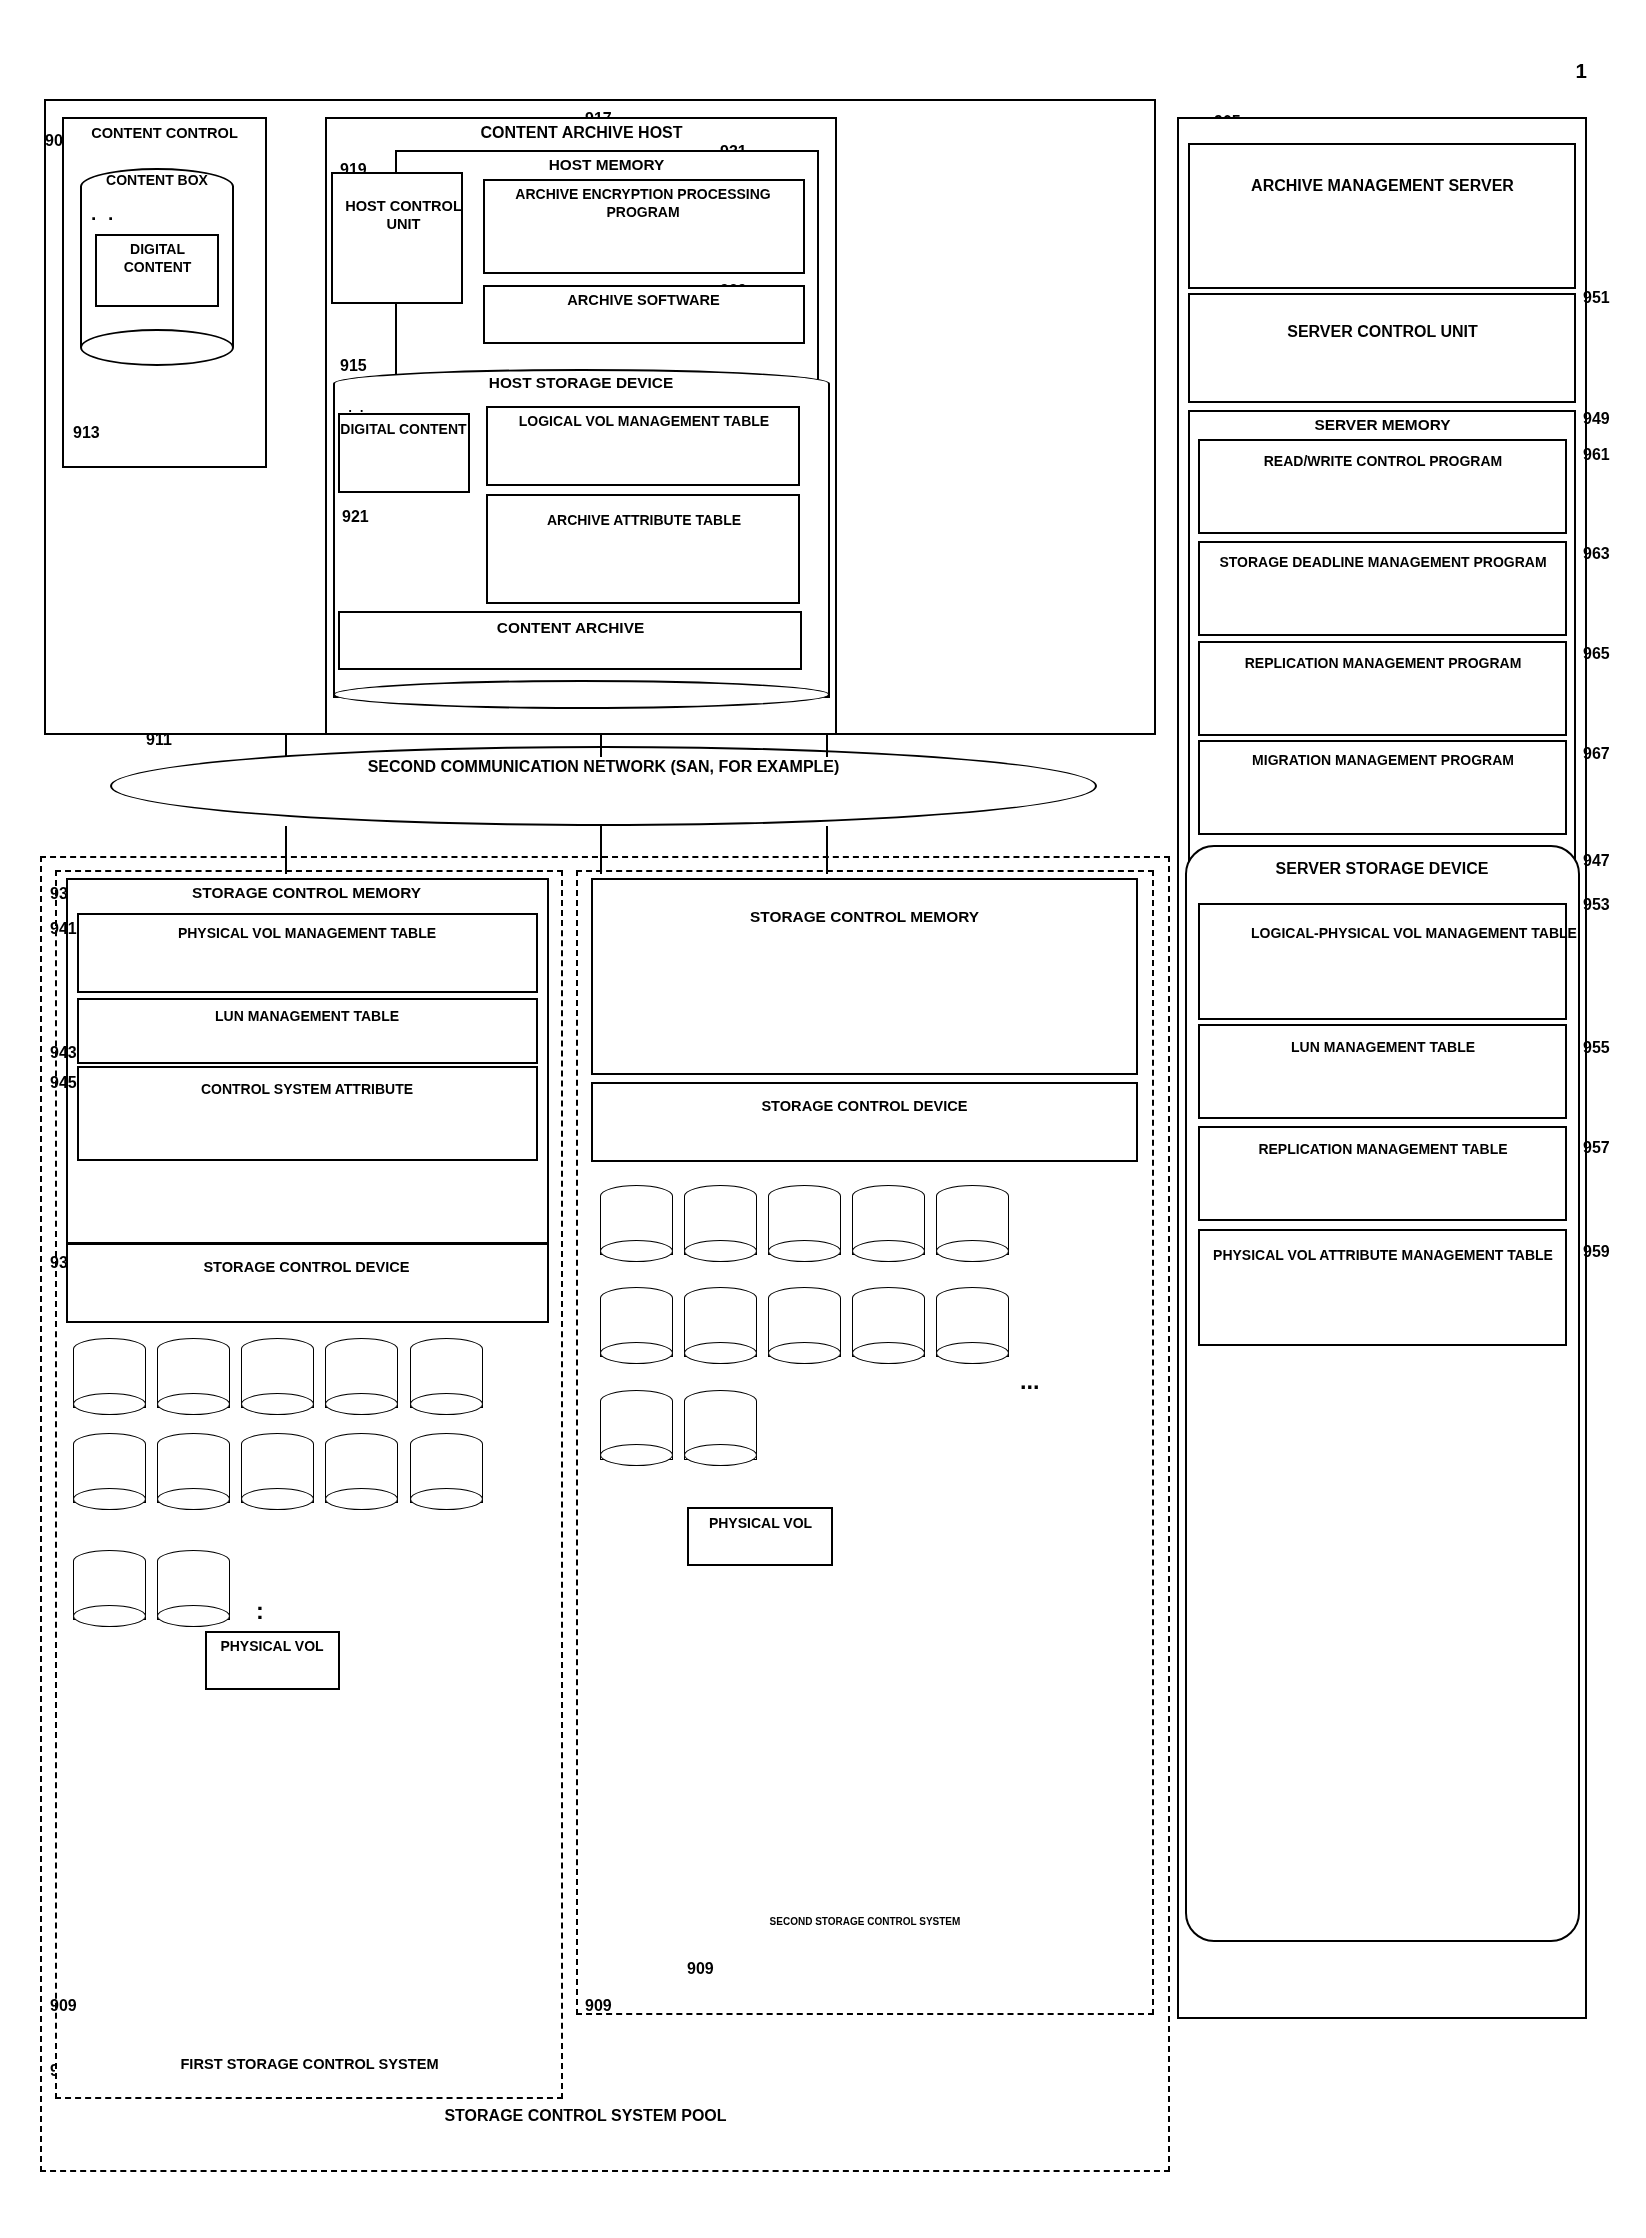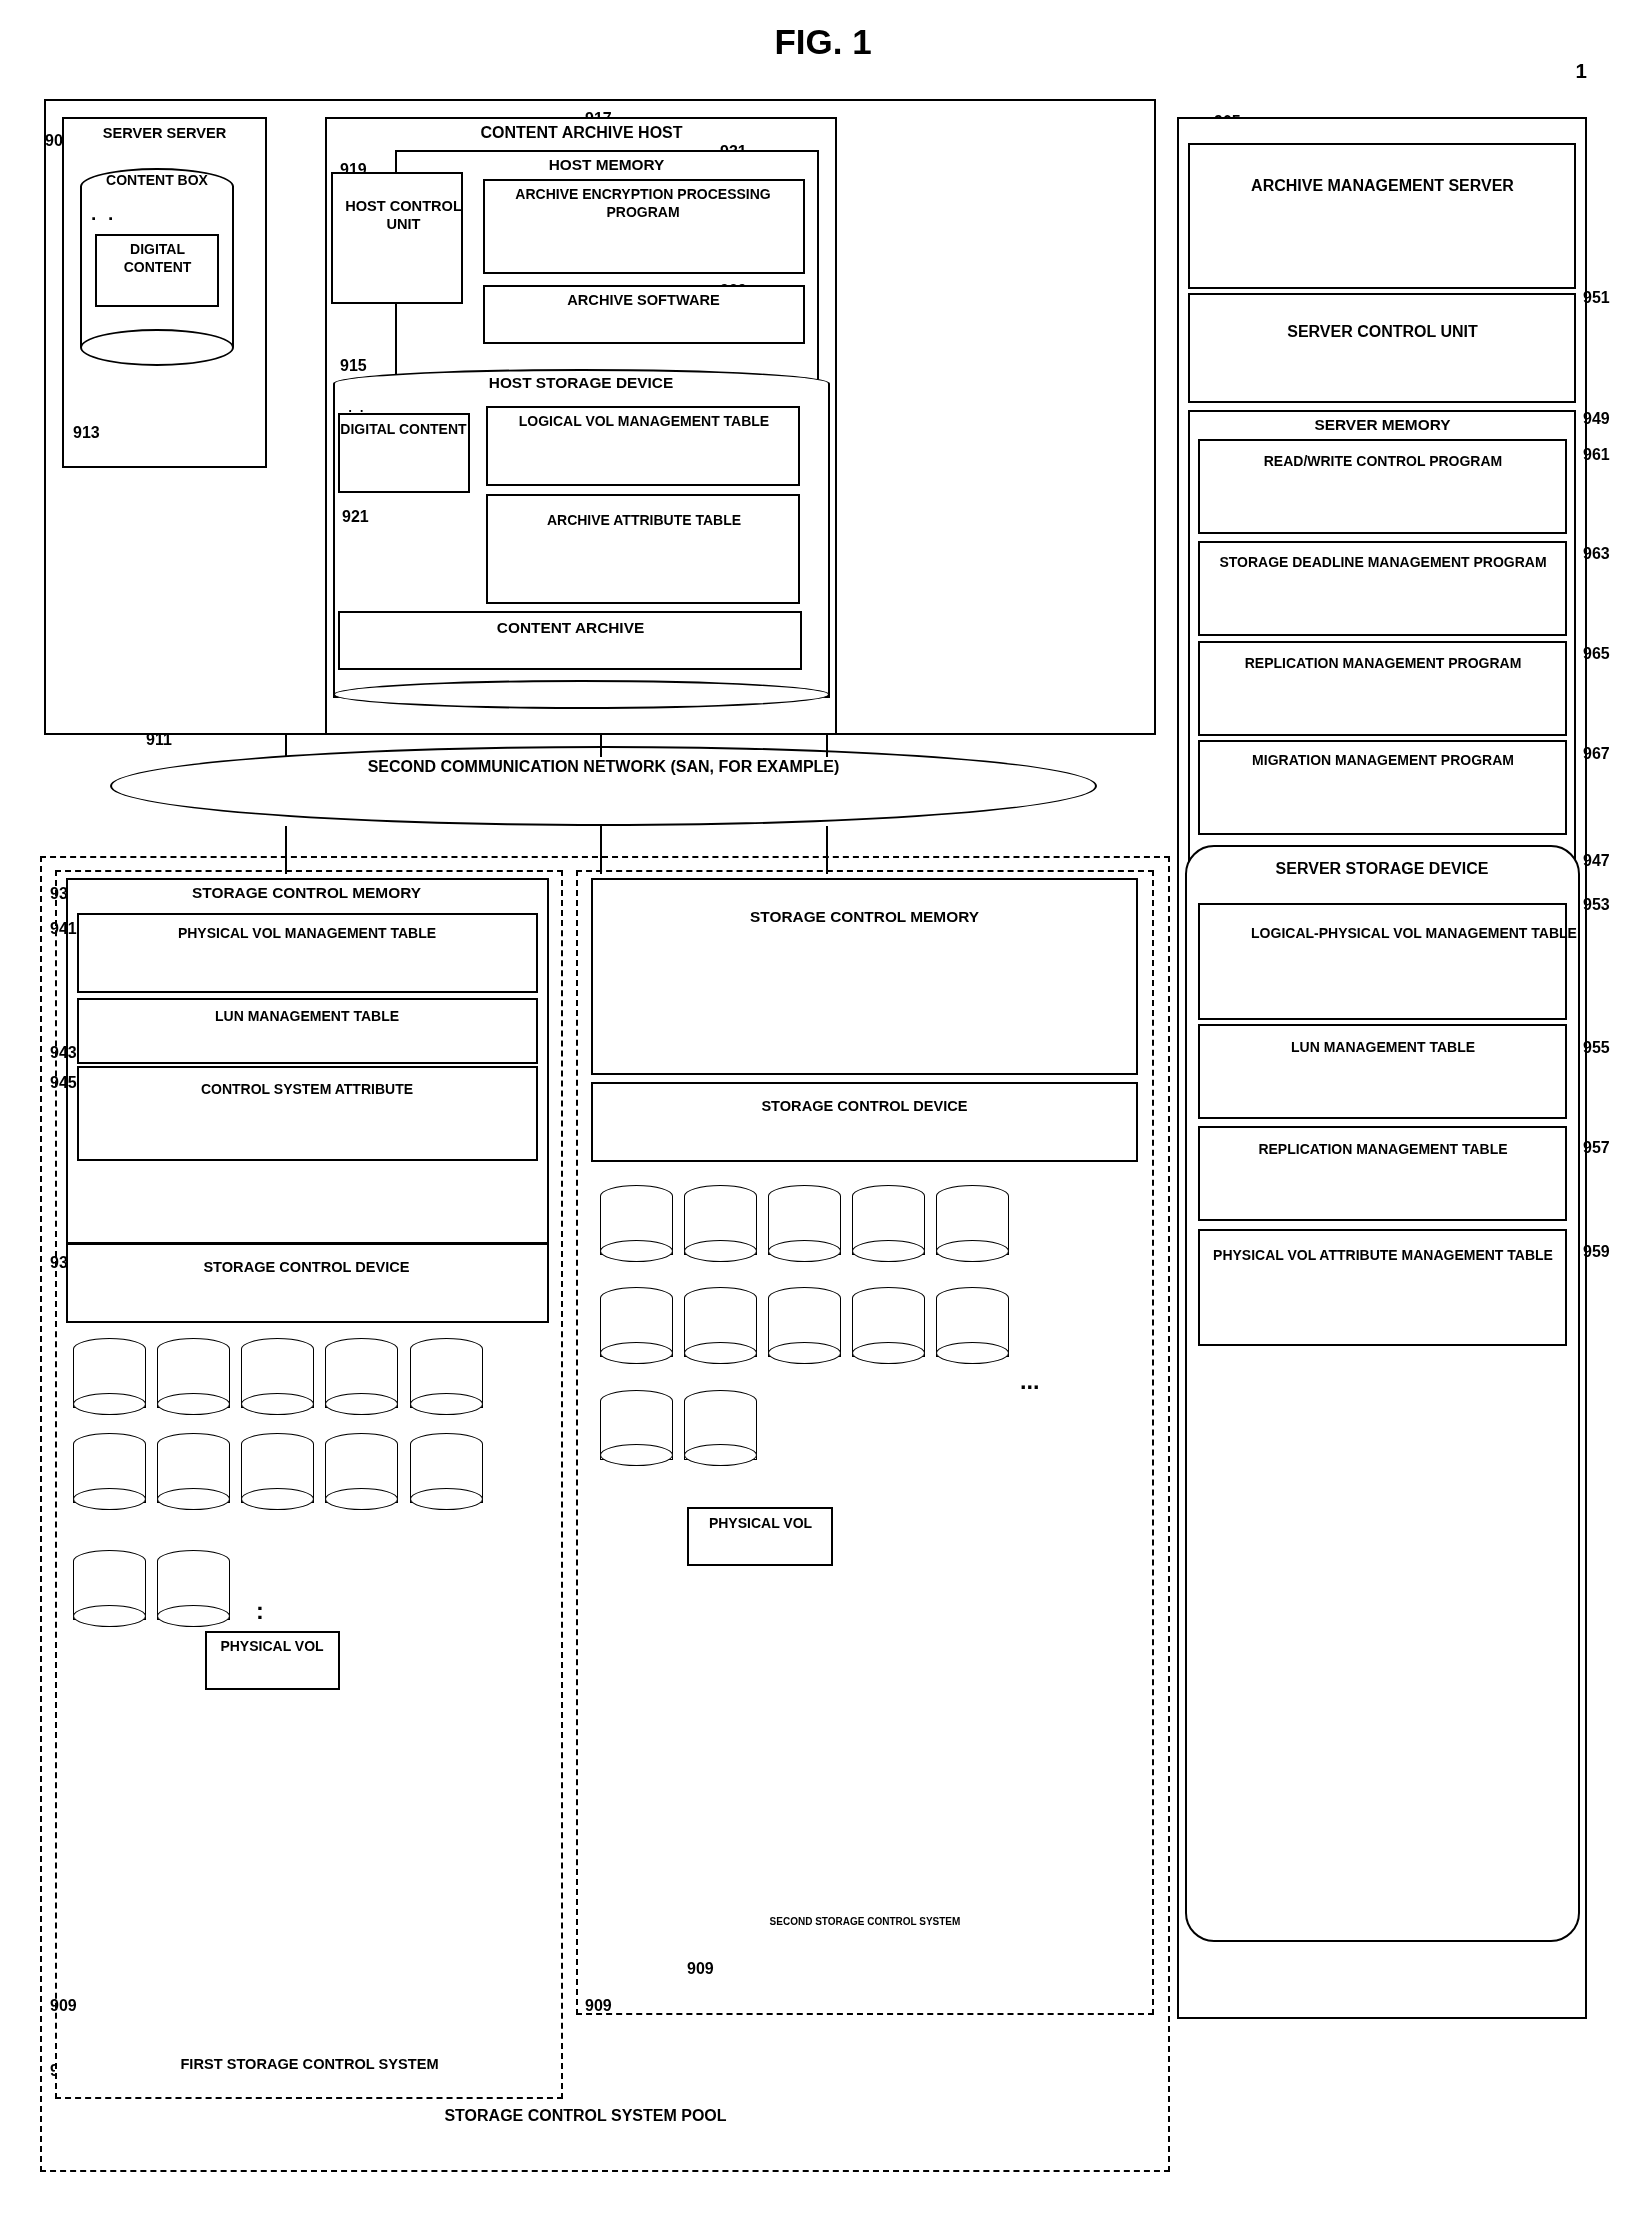--- a/index.html
+++ b/index.html
@@ -51,32 +51,31 @@
       font-size: 35px;
       font-weight: bold;
       text-align: center;
     }
   </style>
 </head>
 <body>
 
 <div class="diagram">
 
-  <div class="fig-title" style="top:22px; left:622px; width:402px;">FIG. 1</div>
 
   <div class="ref-num" style="top:59px; right:59px; font-size:20.5px;">1</div>
 
 
   <div class="ref-num" style="top:110px; left:874px;">903</div>
 
   <div class="box" style="top:99px; left:44px; width:1112px; height:636px;"></div>
 
   <div class="ref-num" style="top:132px; left:45px;">901</div>
   <div class="box" style="top:117px; left:62px; width:205px; height:351px;"></div>
-  <div class="inner-label" style="top:124px; left:66px; width:197px;">SERVER SERVER</div>
+  <div class="inner-label" style="top:124px; left:66px; width:197px;">CONTENT CONTROL</div>
 
   <div style="position:absolute; top:168px; left:80px; width:154px; height:37px; border:2.2px solid #000; border-radius:50%; background:#fff;"></div>
 
   <div style="position:absolute; top:186px; left:80px; width:154px; height:161px; border-left:2.2px solid #000; border-right:2.2px solid #000; border-bottom:2.2px solid #000; background:#fff;"></div>
 
   <div style="position:absolute; top:329px; left:80px; width:154px; height:37px; border:2.2px solid #000; border-radius:50%; background:#fff;"></div>
 
   <div class="inner-label" style="top:172px; left:80px; width:154px; font-size:14px;">CONTENT BOX</div>
 
   <div style="position:absolute; top:208px; left:91px; font-size:19px; font-weight:bold;">·</div>

